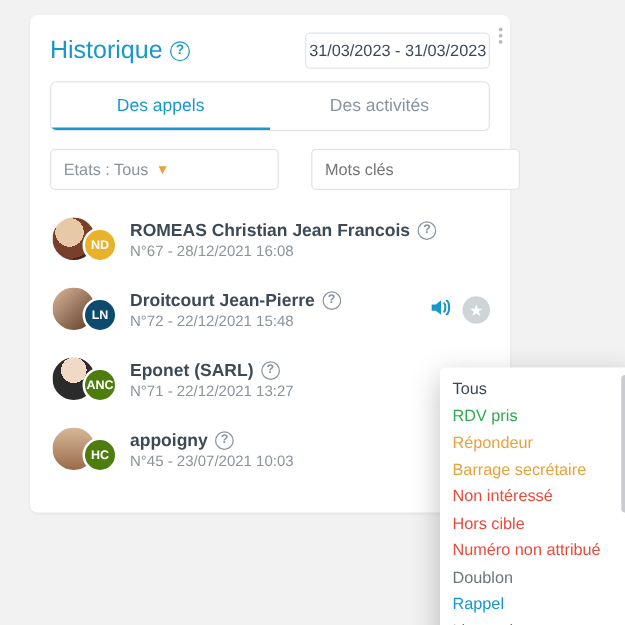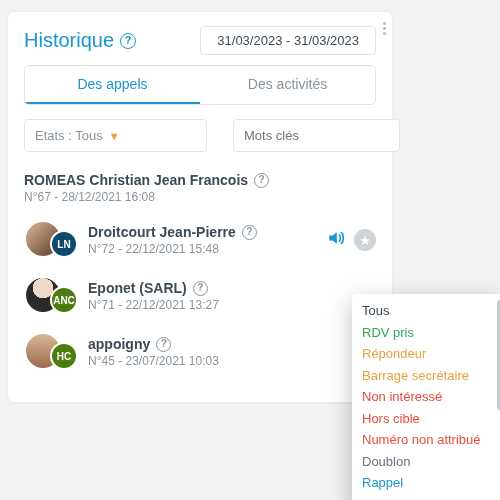--- a/index.html
+++ b/index.html
@@ -11,41 +11,41 @@
     --orange:#e6a23c;
     --red:#e74c3c;
     --grey:#6b7580;
     --page-bg:#ffffff;
   }
   *{box-sizing:border-box;font-family:Helvetica,Arial,sans-serif;}
   body{margin:0;background:#f2f2f2;width:500px;height:500px;}
   .card{
     background:var(--page-bg);
     width:384px;
-    margin:12px 0 0 8px;
+    margin:12px 0 0 24px;
     border-radius:6px;
     padding:14px 16px 20px 16px;
     position:relative;
     box-shadow:0 1px 3px rgba(0,0,0,0.06);
   }
   .kebab{
     position:absolute;top:10px;right:6px;
     display:flex;flex-direction:column;gap:2px;cursor:pointer;
   }
   .kebab i{width:3px;height:3px;background:#b5bcc2;border-radius:50%;}
   .head{display:flex;align-items:center;justify-content:space-between;margin-bottom:10px;}
   .title{display:flex;align-items:center;gap:6px;color:var(--blue);font-size:20px;}
   .qmark{
     width:16px;height:16px;border:1.5px solid currentColor;border-radius:50%;
     display:inline-flex;align-items:center;justify-content:center;
     font-size:11px;line-height:1;font-weight:600;
   }
   .date-pick{
     border:1px solid var(--border);border-radius:4px;
-    padding:6px 16px;font-size:13px;color:var(--text);
+    padding:6px 2px;font-size:13px;color:var(--text);
     display:inline-block;max-width:180px;white-space:nowrap;
   }
   .tabs{display:flex;border:1px solid var(--border);border-radius:5px;overflow:hidden;margin-bottom:14px;}
   .tab{flex:1;text-align:center;padding:10px 0;font-size:14px;color:var(--muted);cursor:pointer;}
   .tab.active{color:var(--blue);border-bottom:2px solid var(--blue);}
   .filters{display:flex;gap:26px;margin-bottom:14px;}
   .select,.input{
     border:1px solid var(--border);border-radius:4px;padding:8px 10px;
     font-size:13px;color:var(--muted);background:#fff;
   }
@@ -123,20 +123,24 @@
 
   <div class="filters">
     <div class="select">
       <span>Etats : Tous</span>
       <span class="caret-down">▼</span>
     </div>
     <input class="input" placeholder="Mots clés" style="">
   </div>
 
   <div class="row">
+    <div class="avs">
+      <div class="avatar av1"></div>
+      <div class="badge" style="background:#e8b32a">ND</div>
+    </div>
     <div class="info">
       <div class="name-line">
         <span>ROMEAS Christian Jean Francois</span>
         <span class="qmark">?</span>
       </div>
       <div class="meta">N°67 - 28/12/2021 16:08</div>
     </div>
   </div>
 
   <div class="row">

